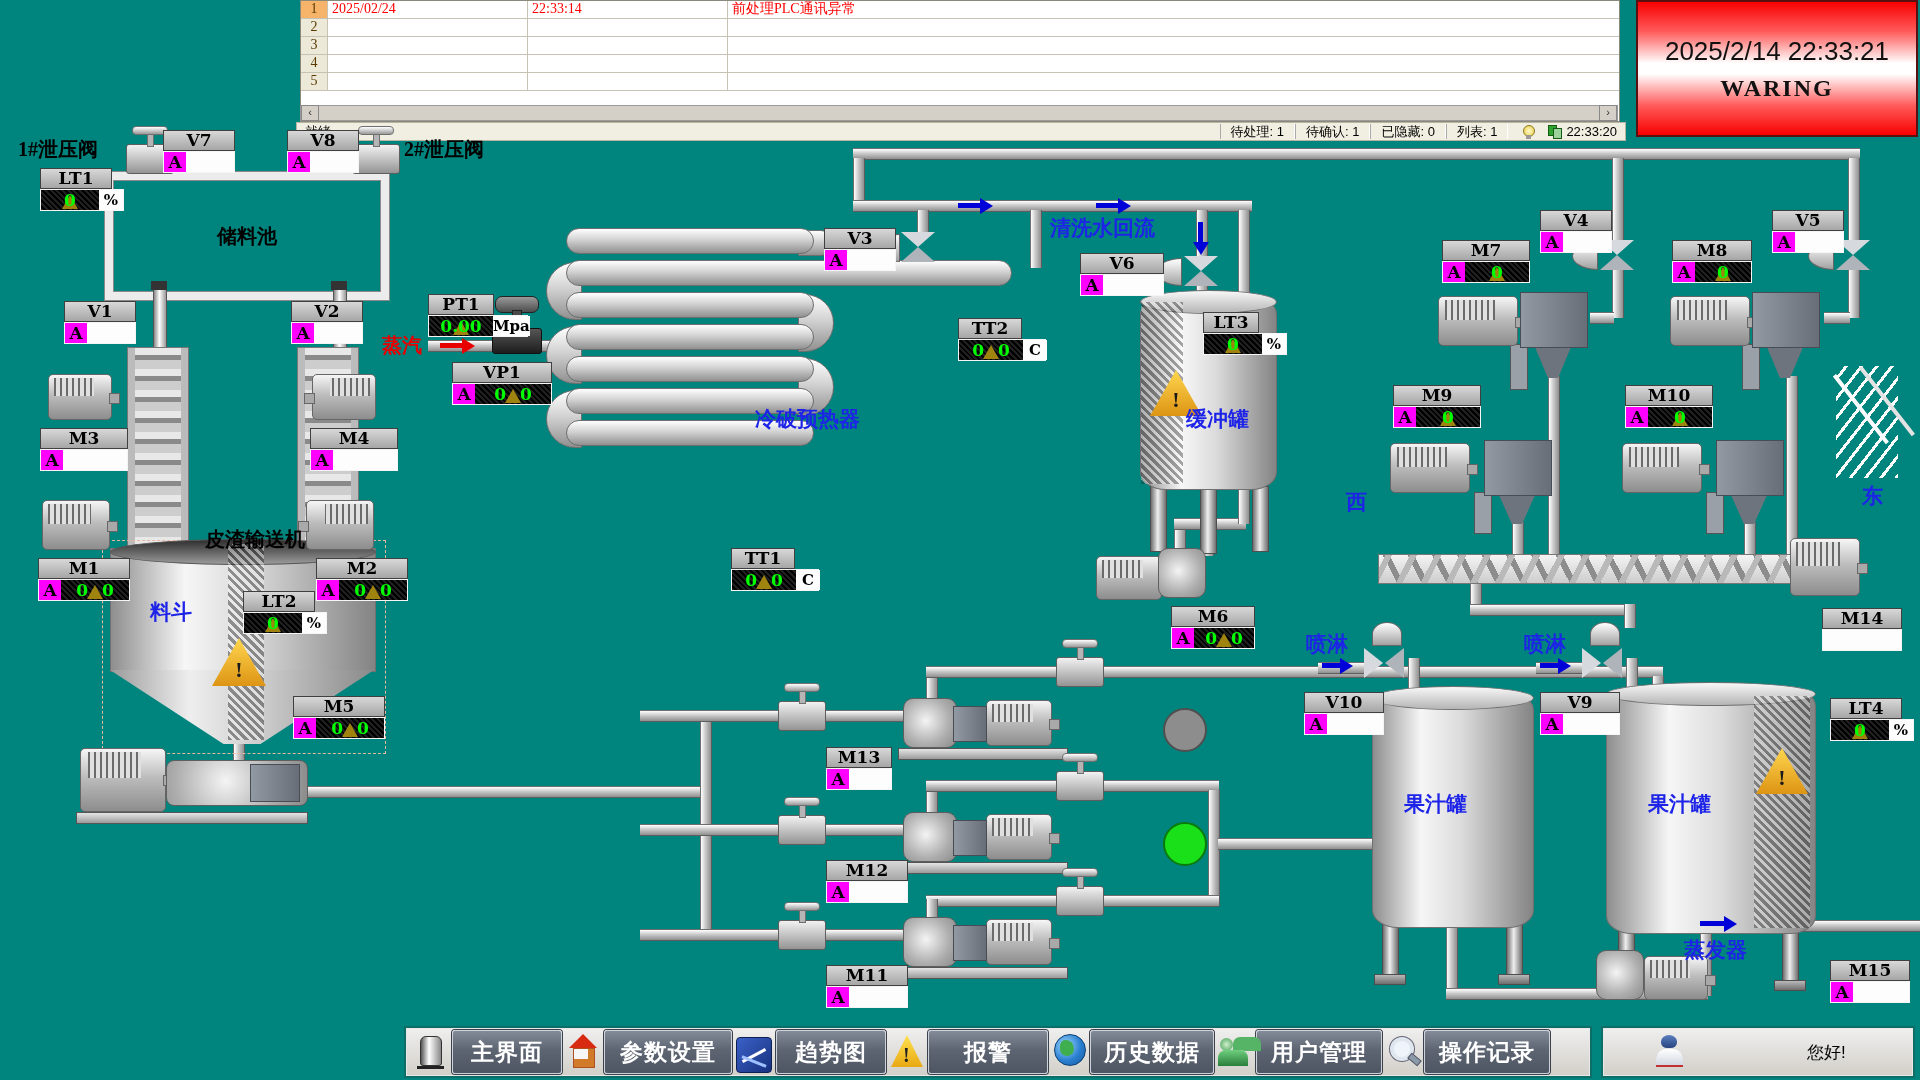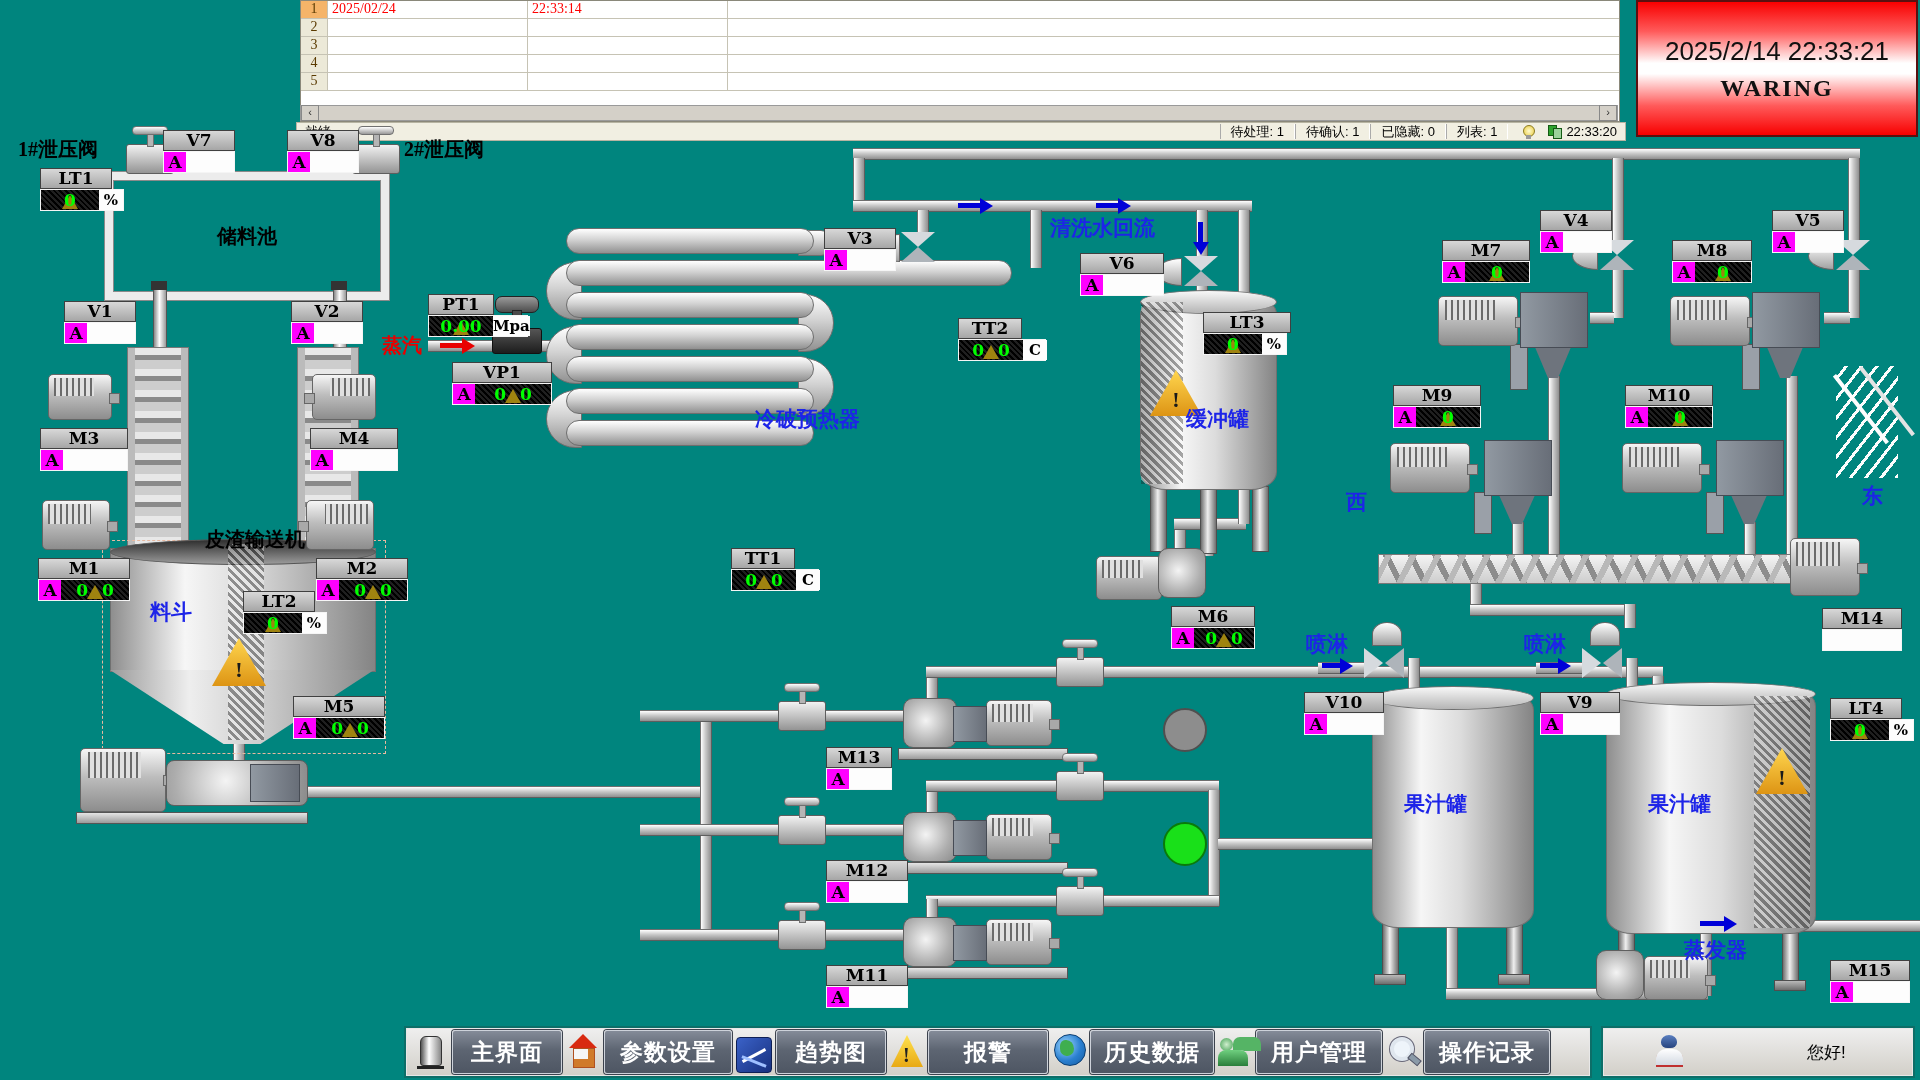--- a/index.html
+++ b/index.html
@@ -164,20 +164,21 @@
 <body>
 
 <div class="screen">
 
 
   <div class="alarm">
     <div class="arow">
       <span class="anum hl">1</span>
       <span class="ac1 red">2025/02/24</span>
       <span class="ac2 red">22:33:14</span>
+      <span class="ac3 red">前处理PLC通讯异常</span>
     </div>
     <div class="arow">
       <span class="anum">2</span>
       <span class="ac1"></span>
         <span class="ac2"></span>
         <span class="ac3"></span>
     </div>
     <div class="arow">
       <span class="anum">3</span>
       <span class="ac1"></span>
@@ -603,21 +604,21 @@
       </div>
     </div>
   <div class="tag" style="left:1080px;top:253px;width:84px">
       <div class="th">V6</div>
       <div class="trow">
         <span class="cA">A</span>
         <span class="cW"></span>
       </div>
     </div>
   <div class="tag" style="left:1203px;top:312px;width:84px">
-      <div class="th" style="width:88px">LT3</div>
+      <div class="th" style="width:56px">LT3</div>
       <div class="trow">
         <span class="cV" style="flex:0 0 58px">
           <i class="mt"></i>
           <b>0</b>
         </span>
         <span class="cU">%</span>
       </div>
     </div>
   <div class="tag" style="left:1171px;top:606px;width:84px">
       <div class="th">M6</div>

